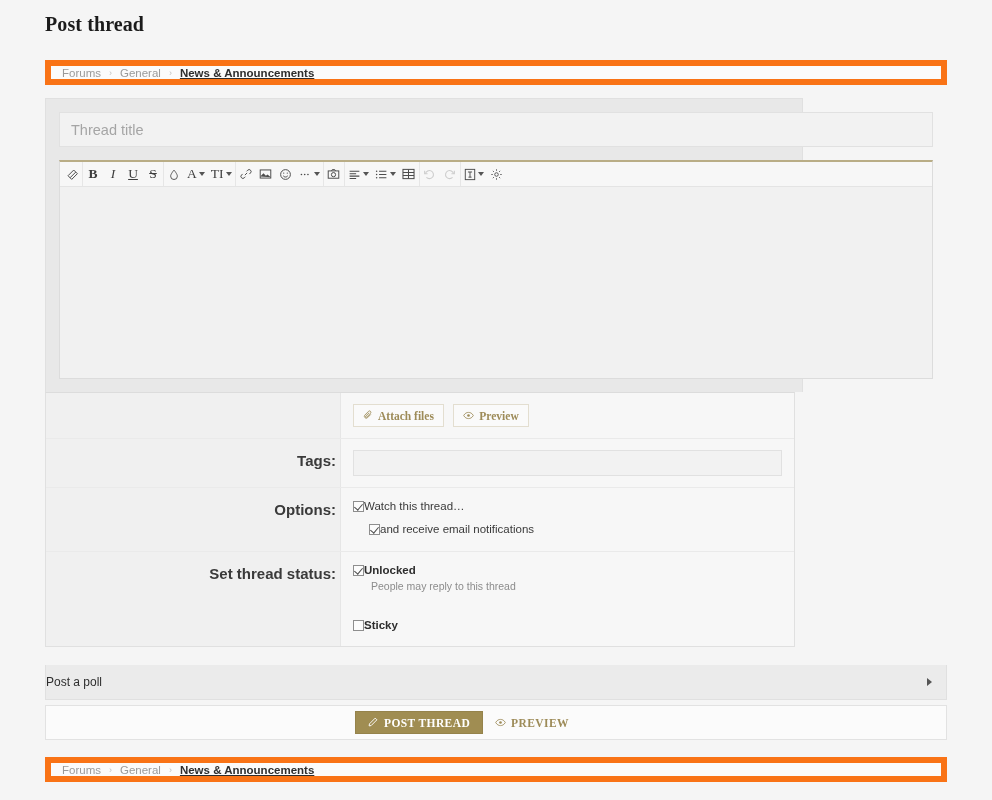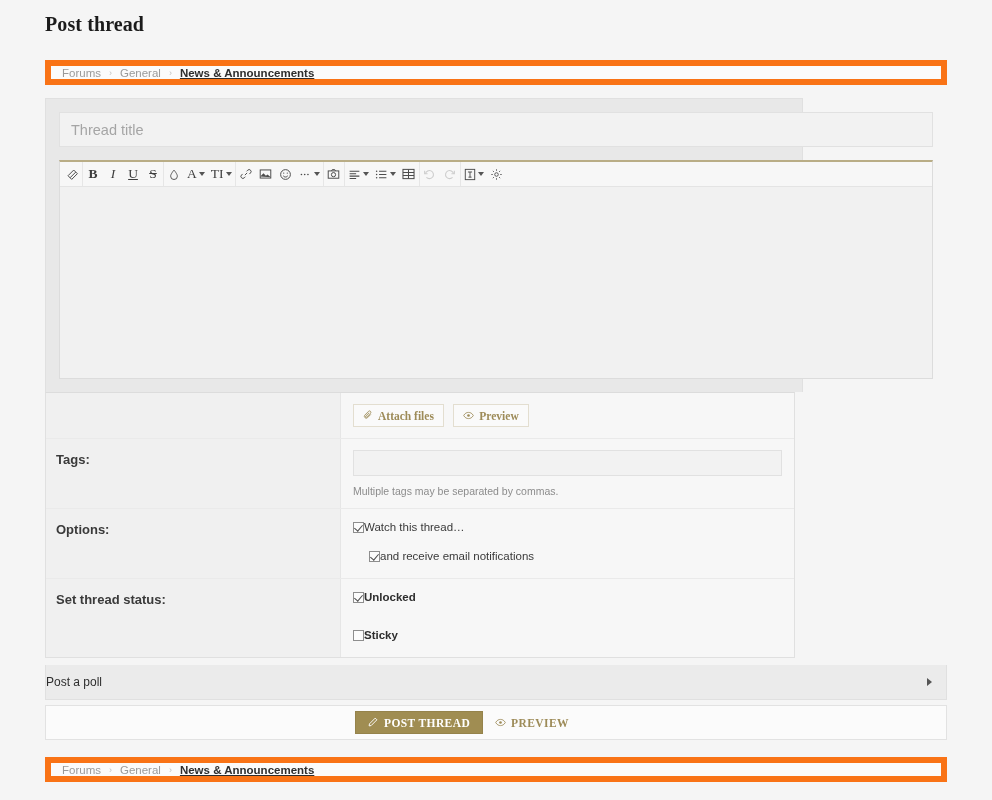--- a/index.html
+++ b/index.html
@@ -155,23 +155,23 @@
     display: flex;
     border-bottom: 1px solid #eaeaea;
     min-height: 40px;
   }
   .row:last-child { border-bottom: none; }
   .row-label {
     width: 295px;
     flex: 0 0 295px;
     background: #f0f0f0;
     border-right: 1px solid #e6e6e6;
-    text-align: left;
+    text-align: right;
     padding: 13px 4px 10px 10px;
-    font-size: 13px;
+    font-size: 15px;
     color: #3a3a3a;
     font-weight: 700;
   }
   .row-body {
     flex: 1;
     padding: 11px 12px 11px 12px;
   }
 
   .btn-ghost {
     display: inline-flex;
@@ -203,21 +203,21 @@
   .hint {
     margin-top: 9px;
     font-size: 10.5px;
     color: #8c8c8c;
   }
   .check-line {
     display: flex;
     align-items: flex-start;
     margin-bottom: 3px;
   }
-  .check-line.nested { margin-left: 16px; margin-top: 15px; }
+  .check-line.nested { margin-left: 16px; margin-top: 9px; }
   .cbox {
     width: 11px; height: 11px;
     flex: 0 0 11px;
     border: 1px solid #8e8e8e;
     background: #fcfcfc;
     margin-top: 2px;
     position: relative;
     cursor: pointer;
   }
   .cbox.checked::after {
@@ -504,21 +504,20 @@
           </span>
           <span>Preview</span>
         </button>
       </div>
     </div>
 
     <div class="row">
       <div class="row-label">Tags:</div>
       <div class="row-body">
         <input class="tags-input" type="text" placeholder="" style="">
-        <div class="hint">Multiple tags may be separated by commas.</div>
       </div>
     </div>
 
     <div class="row">
       <div class="row-label">Options:</div>
       <div class="row-body">
         <div class="check-line">
           <span class="cbox checked"></span>
           <span class="check-label normal">Watch this thread…</span>
         </div>
@@ -530,20 +529,21 @@
     </div>
 
     <div class="row">
       <div class="row-label">Set thread status:</div>
       <div class="row-body">
         <div class="status-group">
           <div class="check-line">
             <span class="cbox checked"></span>
             <span class="check-label">Unlocked</span>
           </div>
+          <div class="sub-desc">People may reply to this thread</div>
         </div>
         <div class="status-group">
           <div class="check-line">
             <span class="cbox"></span>
             <span class="check-label">Sticky</span>
           </div>
         </div>
       </div>
     </div>
 

